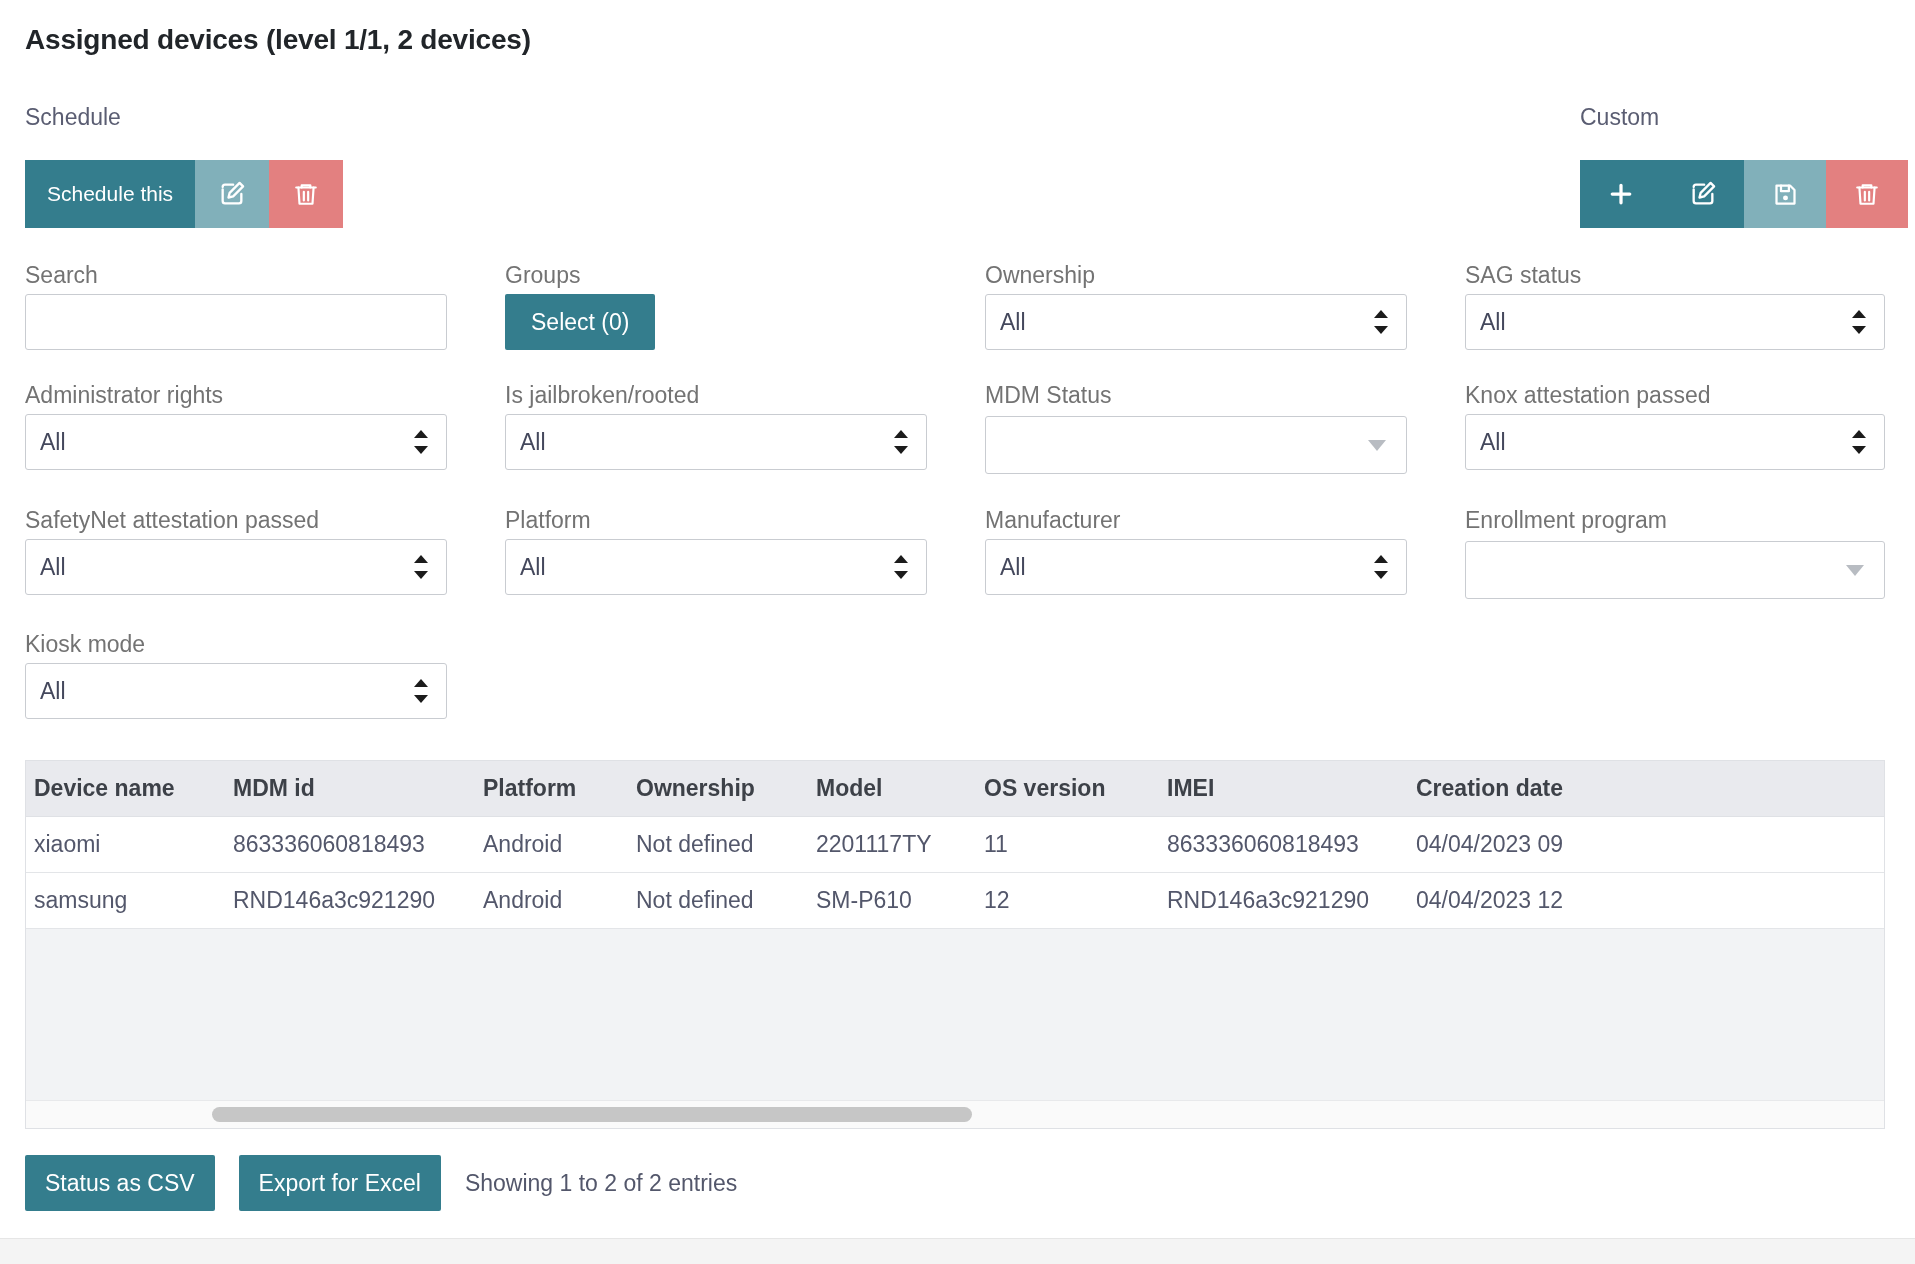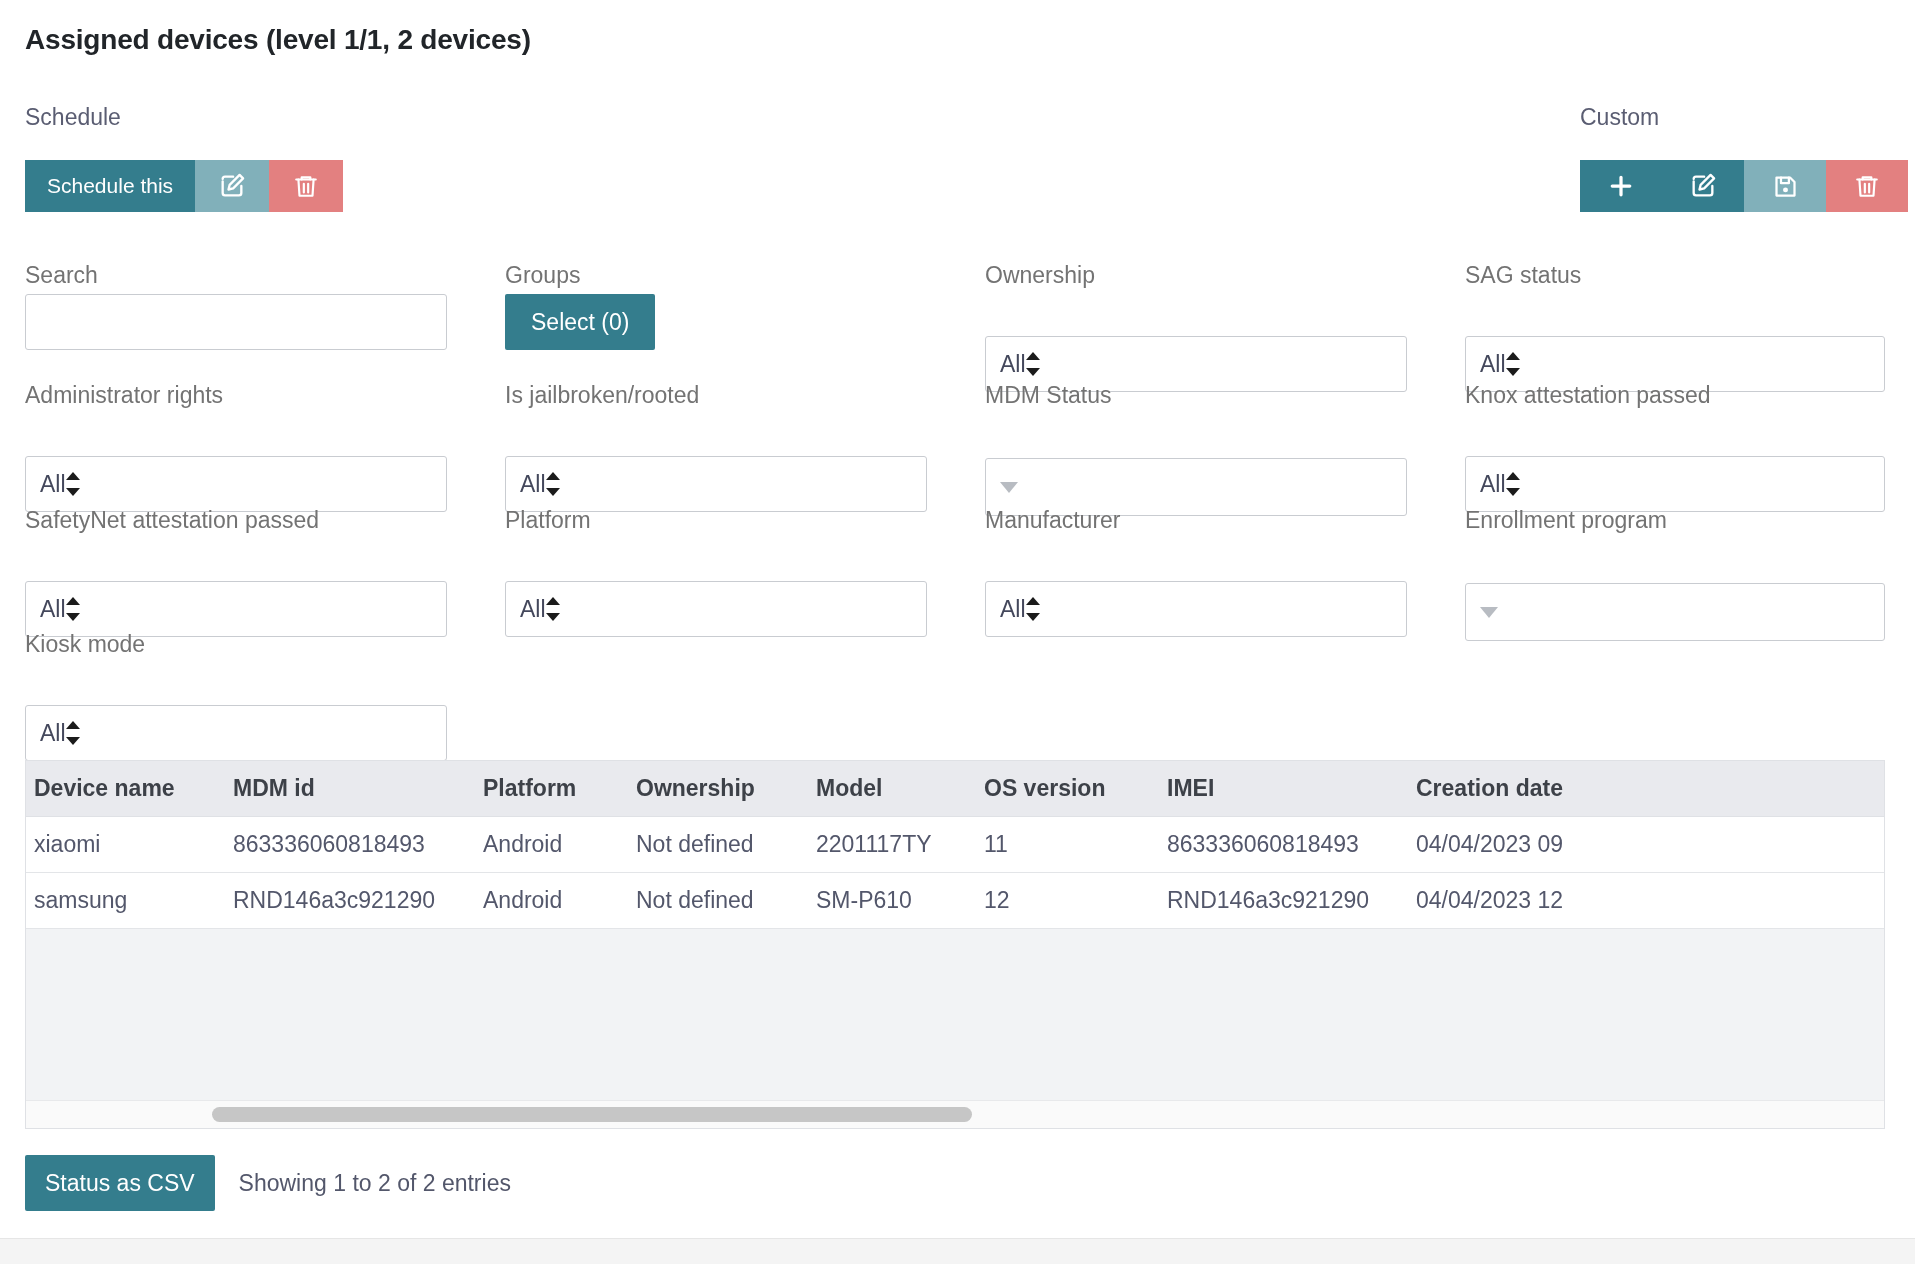--- a/index.html
+++ b/index.html
@@ -57,21 +57,21 @@
     border: none;
     outline: none;
     display: flex;
     align-items: center;
     justify-content: center;
     color: #ffffff;
     font-family: "Liberation Sans", sans-serif;
     font-size: 21px;
     cursor: pointer;
     padding: 0;
-    height: 52px;
+    height: 68px;
   }
   .btn-teal      { background: #347d8d; }
   .btn-lightteal { background: #81b0ba; }
   .btn-red       { background: #e38080; }
 
   #schedule-this-btn { padding: 0 22px; }
   .btn-icon { width: 74px; }
   #custom-group .btn-icon { width: 82px; }
 
   .btn svg { display: block; }
@@ -88,21 +88,21 @@
     height: 56px;
     background: #ffffff;
     border: 1px solid #c9ccd1;
     border-radius: 3px;
     display: flex;
     align-items: center;
     padding: 0 14px;
     font-size: 23px;
     color: #44485c;
   }
-  .field.select { justify-content: flex-start; margin-top: 42px; }
+  .field.select { justify-content: space-between; }
   .field .val { line-height: 1; }
 
   
   .spin {
     width: 14px;
     height: 26px;
     position: relative;
     flex: 0 0 auto;
     margin-right: 4px;
   }
@@ -454,18 +454,19 @@
       </table>
       <div class="tbl-empty"></div>
     </div>
     <div id="table-scrollbar">
       <div id="table-scrollbar-thumb"></div>
     </div>
   </div>
 
   <div id="footer-row">
     <button class="export-btn" id="export-csv-btn">Status as CSV</button>
+    <button class="export-btn" id="export-excel-btn">Export for Excel</button>
     <span id="entries-info">Showing 1 to 2 of 2 entries</span>
   </div>
 
   <div id="bottom-strip"></div>
 
 </div>
 
 </body></html>

